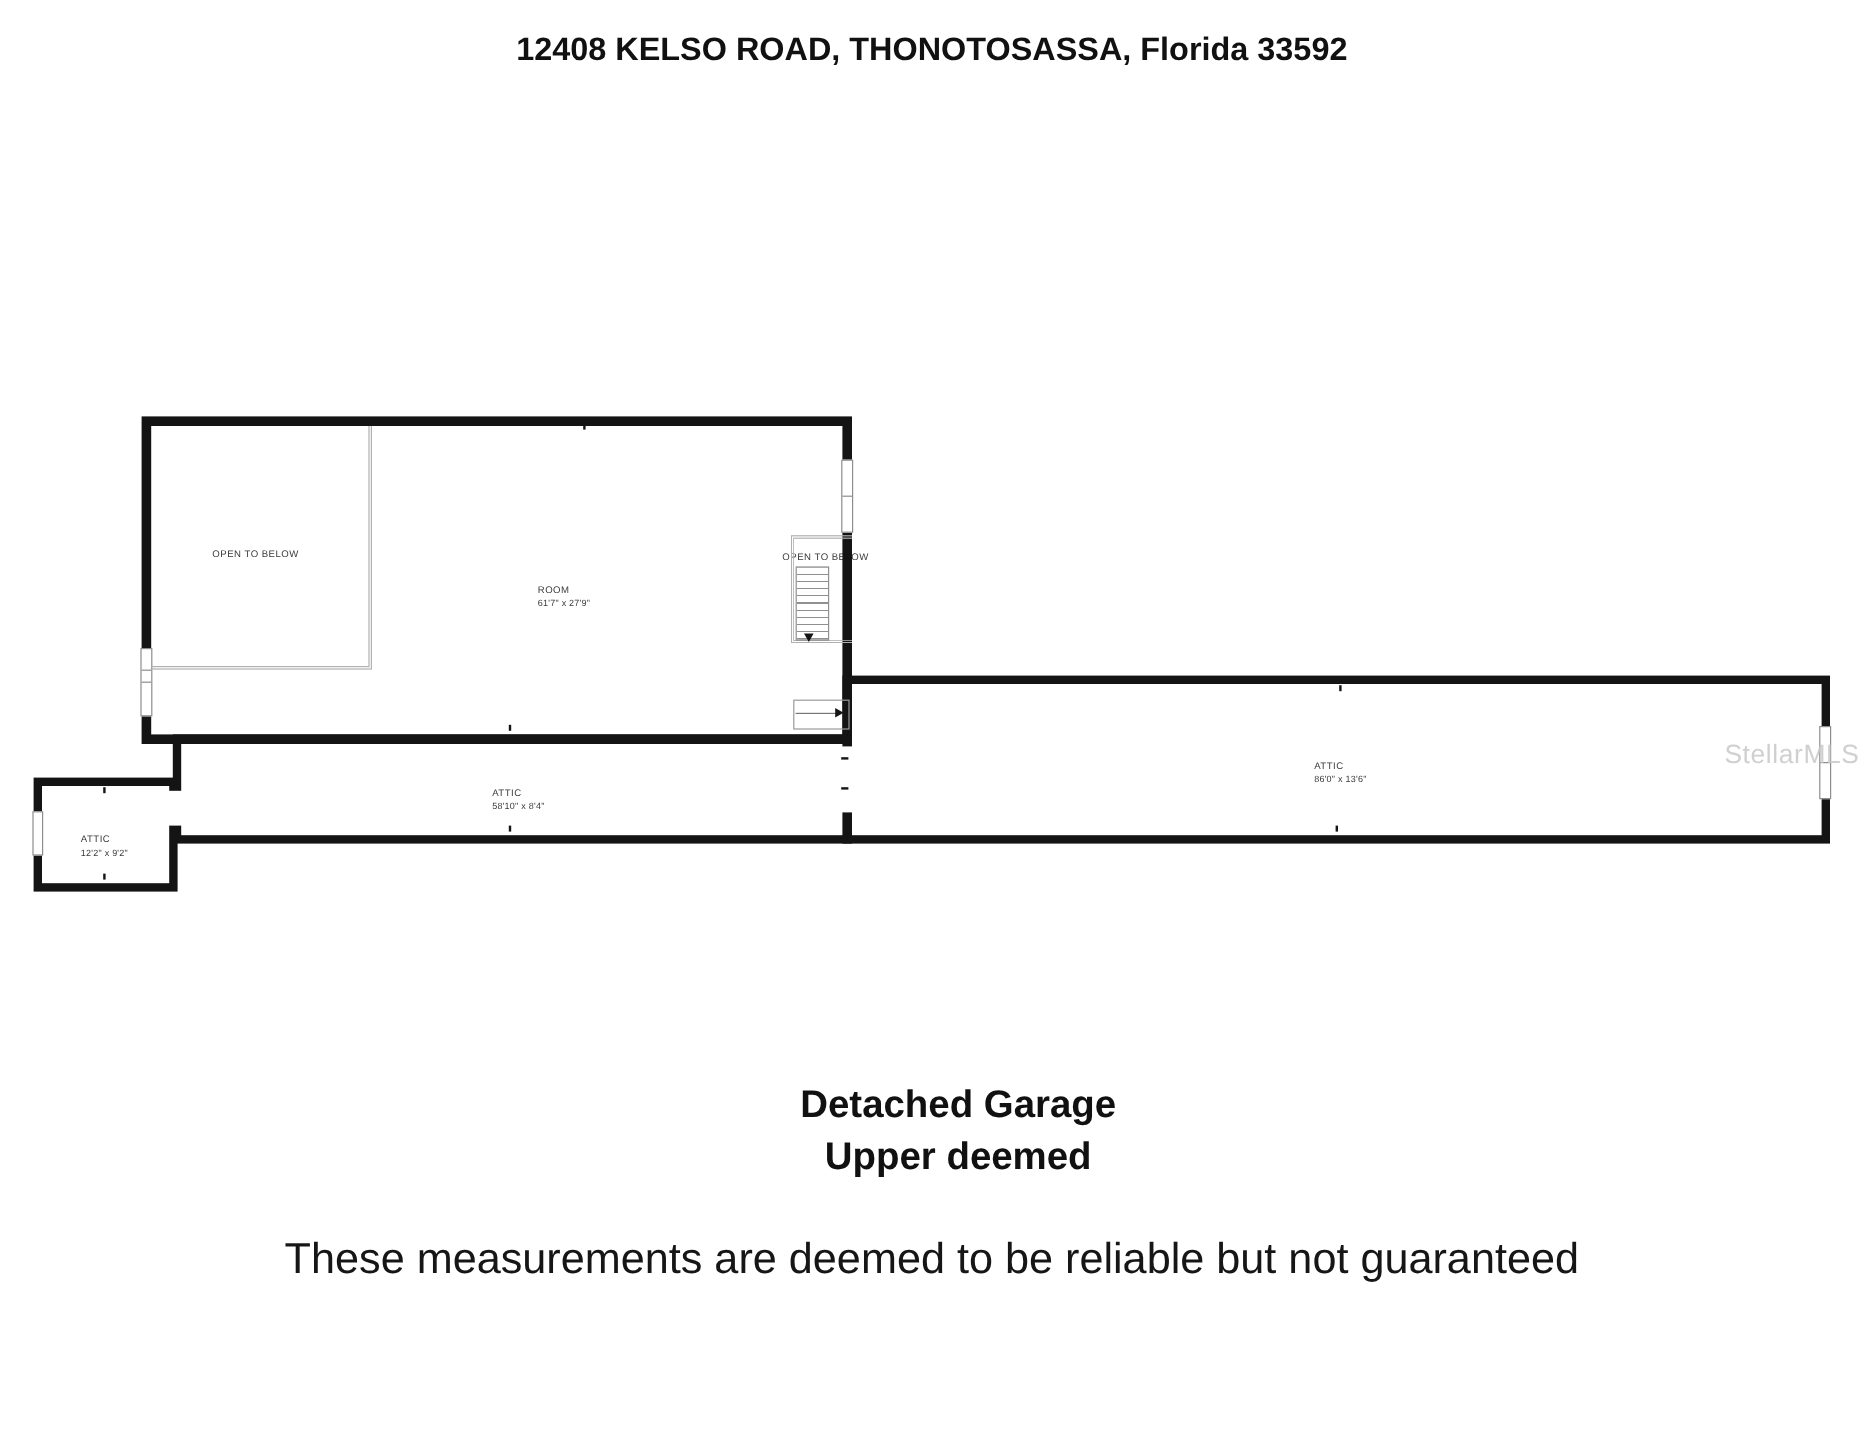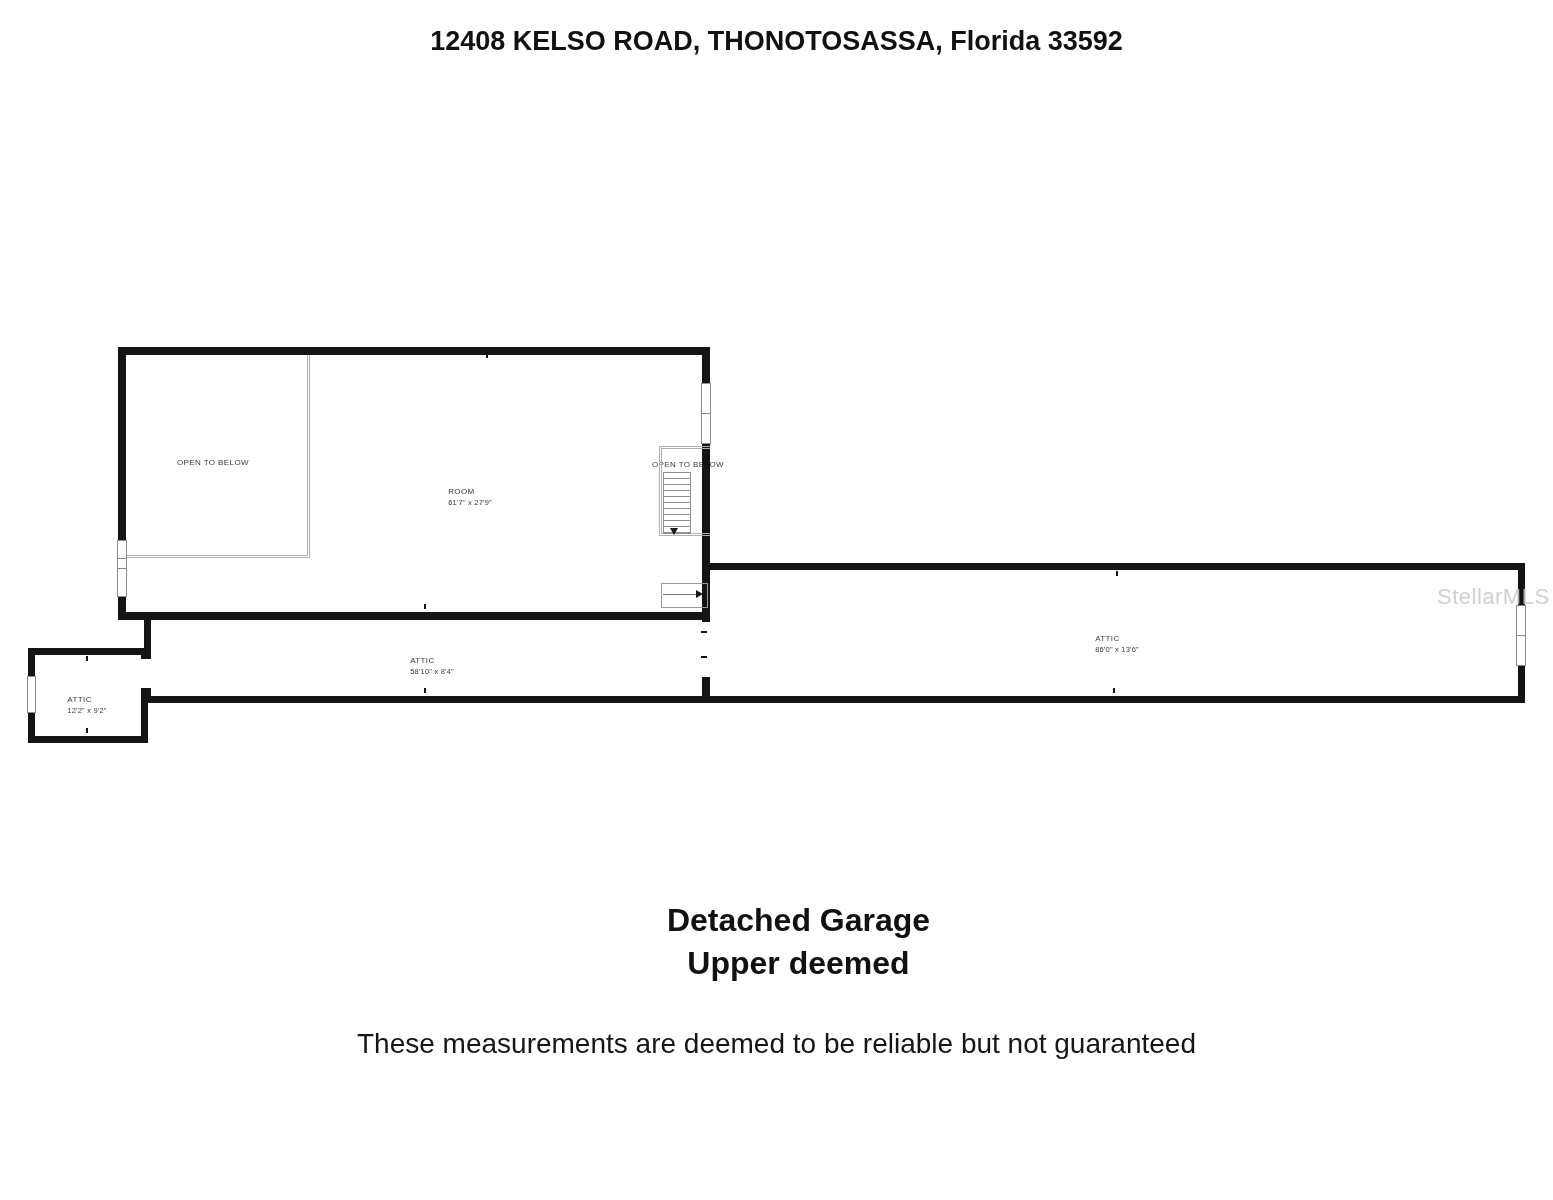--- a/index.html
+++ b/index.html
@@ -6,21 +6,21 @@
   body{font-family:"Liberation Sans", sans-serif;}
   .page{position:relative;width:1553px;height:1200px;background:#ffffff;overflow:hidden;}
 
   
   .title{position:absolute;left:0;right:0;top:26px;text-align:center;
          font-size:27px;font-weight:700;color:#111;letter-spacing:0;}
   .caption{position:absolute;left:0;right:0;top:899px;text-align:center;
            font-size:32px;font-weight:700;color:#111;line-height:43px;margin-left:44px;}
   .caption span{display:block;}
   .disclaimer{position:absolute;left:0;right:0;top:1028px;text-align:center;
-              font-size:28px;font-weight:400;color:#161616;}
+              font-size:36px;font-weight:400;color:#161616;}
 
   
   .plan{position:absolute;inset:0;}
   .room{position:absolute;box-sizing:border-box;border-style:solid;border-color:#141414;
         background:transparent;z-index:1;}
   #room-main       {left:118px;top:347px;width:592px;height:273px;border-width:8px;}
   #room-attic-right{left:702px;top:563px;width:823px;height:140px;border-width:7px;}
   #room-attic-left {left:144px;top:612px;width:566px;height:91px;border-width:7px;}
   #room-attic-small{left:28px; top:648px;width:120px;height:95px;border-width:7px;}
 
@@ -72,21 +72,21 @@
   .lbl span{display:block;}
   .lbl .dims{font-size:7.5px;letter-spacing:.2px;}
   #lbl-otb-left  {left:213px;top:462px;}
   #lbl-room      {left:470px;top:497px;}
   #lbl-otb-stairs{left:688px;top:464px;}
   #lbl-attic-long{left:432px;top:666px;}
   #lbl-attic-wide{left:1117px;top:644px;}
   #lbl-attic-small{left:87px;top:705px;}
 
   
-  .watermark{position:absolute;left:1437px;top:584px;font-size:22px;font-weight:500;
+  .watermark{position:absolute;left:1437px;top:616px;font-size:22px;font-weight:500;
              color:rgba(200,200,200,.85);letter-spacing:.5px;z-index:6;white-space:nowrap;}
 </style>
 </head>
 <body>
 
 <div class="page">
 
   <div class="title">12408 KELSO ROAD, THONOTOSASSA, Florida 33592</div>
 
   <div class="plan">

